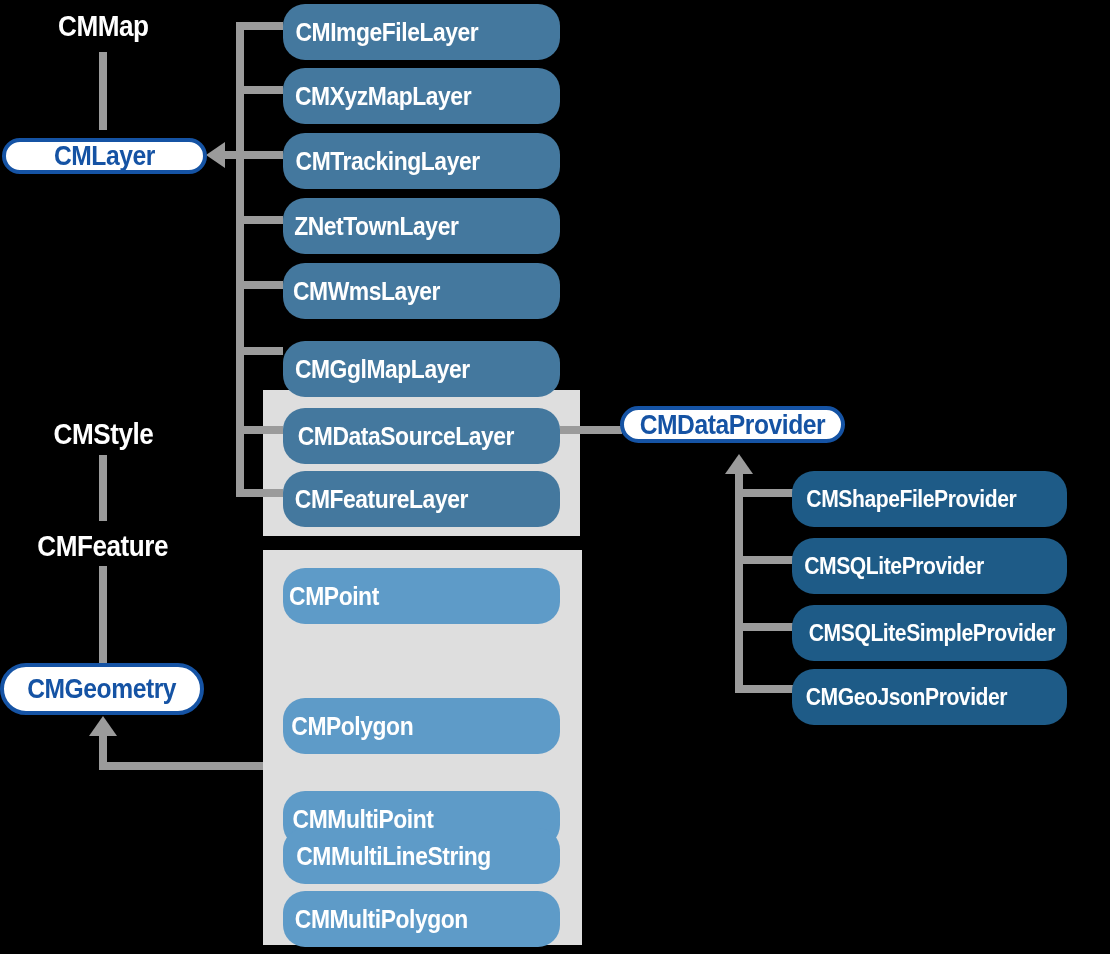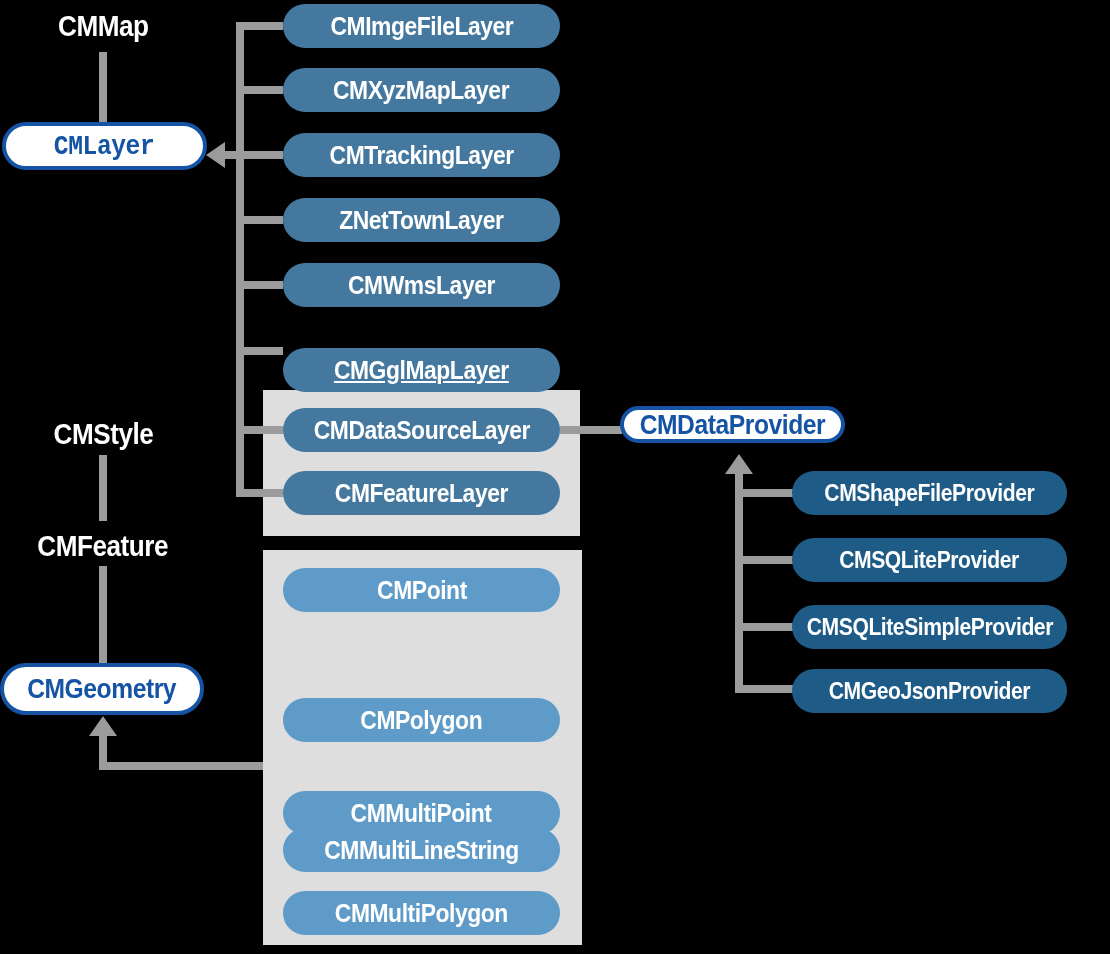--- a/index.html
+++ b/index.html
@@ -12,22 +12,22 @@
   
   .line{position:absolute;background:var(--connector,#9B9B9B);z-index:2;}
   
   .tri{position:absolute;width:0;height:0;z-index:2;}
   .tri-left{border-top:13px solid transparent;border-bottom:13px solid transparent;
             border-right:19px solid var(--connector,#9B9B9B);}
   .tri-up{border-left:14px solid transparent;border-right:14px solid transparent;
           border-bottom:20px solid var(--connector,#9B9B9B);}
   
   .pill{
-    position:absolute;left:283px;width:277px;height:44px;border-radius:22px;
-    display:flex;align-items:center;justify-content:center;z-index:3;
+    position:absolute;left:283px;width:277px;height:56px;border-radius:22px;
+    display:flex;align-items:center;z-index:3;
     color:#fff;font-weight:700;font-size:26px;letter-spacing:-0.5px;white-space:nowrap;
   }
   .pill>span{display:inline-block;transform:scaleX(0.88);transform-origin:center;}
   .pill-layer{background:var(--layer-pill,#44789E);}
   .pill-provider{background:var(--provider-pill,#1E5B87);left:792px;width:275px;font-size:24px;}
   .pill-geometry{background:var(--geometry-pill,#5E9BC8);}
   
   .wpill{
     position:absolute;background:var(--white-pill,#FFFFFF);
     border:4px solid var(--accent-blue,#1553A4);border-radius:28px;
@@ -82,21 +82,21 @@
   <div class="line" style="left:99px;top:732px;width:8px;height:38px;"></div>
   <div class="line" style="left:99px;top:762px;width:164px;height:8px;"></div>
 
   <div class="lab" style="top:10px;">
     <span>CMMap</span></div>
   <div class="lab" style="top:418px;">
     <span>CMStyle</span></div>
   <div class="lab" style="top:530px;">
     <span>CMFeature</span></div>
 
-  <div class="wpill" style="left:2px;top:122px;width:205px;height:48px;font-family:Liberation Mono, monospace;">
+  <div class="wpill" style="left:2px;top:138px;width:205px;height:36px;">
     <span>CMLayer</span>
     </div>
   <div class="wpill" style="left:620px;top:406px;width:225px;height:37px;">
     <span>CMDataProvider</span>
     </div>
   <div class="wpill" style="left:0px;top:663px;width:204px;height:52px;">
     <span>CMGeometry</span>
     </div>
 
   <div class="pill pill-layer" style="top:4px;">
@@ -107,21 +107,21 @@
     </div>
   <div class="pill pill-layer" style="top:133px;">
     <span>CMTrackingLayer</span>
     </div>
   <div class="pill pill-layer" style="top:198px;">
     <span>ZNetTownLayer</span>
     </div>
   <div class="pill pill-layer" style="top:263px;">
     <span>CMWmsLayer</span>
     </div>
-  <div class="pill pill-layer" style="top:348px;text-decoration:underline;">
+  <div class="pill pill-layer" style="top:341px;">
     <span>CMGglMapLayer</span>
     </div>
 
   <div class="pill pill-layer" style="top:408px;">
     <span>CMDataSourceLayer</span>
     </div>
   <div class="pill pill-layer" style="top:471px;">
     <span>CMFeatureLayer</span>
     </div>
 

